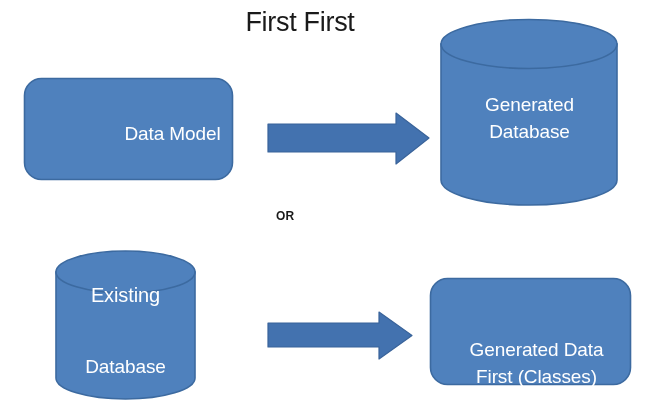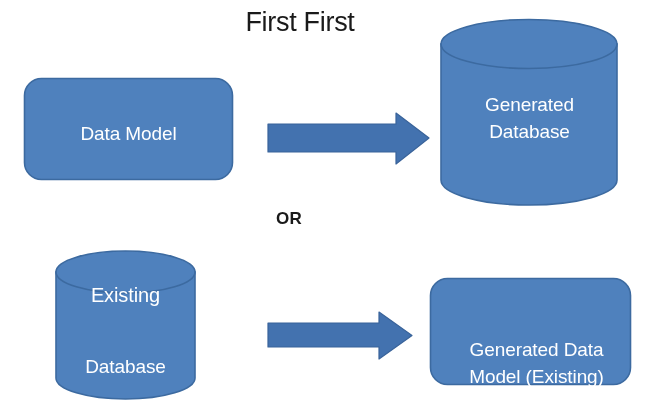--- a/index.html
+++ b/index.html
@@ -48,26 +48,26 @@
     font-size: 27px;
     line-height: 1.2;
     letter-spacing: -0.3px;
   }
   .or-text {
     position: absolute;
     left: 276px;
     top: 209px;
     color: #1a1a1a;
     font-family: "Liberation Sans", sans-serif;
-    font-size: 17px;
+    font-size: 12px;
     font-weight: bold;
     letter-spacing: 0.2px;
   }
   
-  #label-data-model { left: 24px; top: 78px; width: 209px; height: 112px; }
+  #label-data-model { left: 24px; top: 78px; width: 209px; height: 112px; padding-left: 44px; }
   
   #label-generated-database { left: 441px; top: 44px; width: 177px; height: 150px; }
   
   #label-existing-database { left: 56px; top: 272px; width: 139px; height: 118px; gap: 45px; }
   
   #label-generated-data-model { left: 430px; top: 278px; width: 213px; height: 107px; margin-top: 32px; }
   #label-existing-database .line1 { font-size: 20px; }
   #label-existing-database .line2 { font-size: 19px; }
 </style>
 </head>
@@ -107,18 +107,18 @@
     <span class="line2">Database</span>
   </div>
 
   <div class="shape-label" id="label-existing-database">
     <span class="line1">Existing</span>
     <span class="line2">Database</span>
   </div>
 
   <div class="shape-label" id="label-generated-data-model">
     <span class="line1">Generated Data</span>
-    <span class="line2">Model (Existing)</span>
+    <span class="line2">First (Classes)</span>
   </div>
 
   <div class="or-text">OR</div>
 
 </div>
 
 </body></html>

